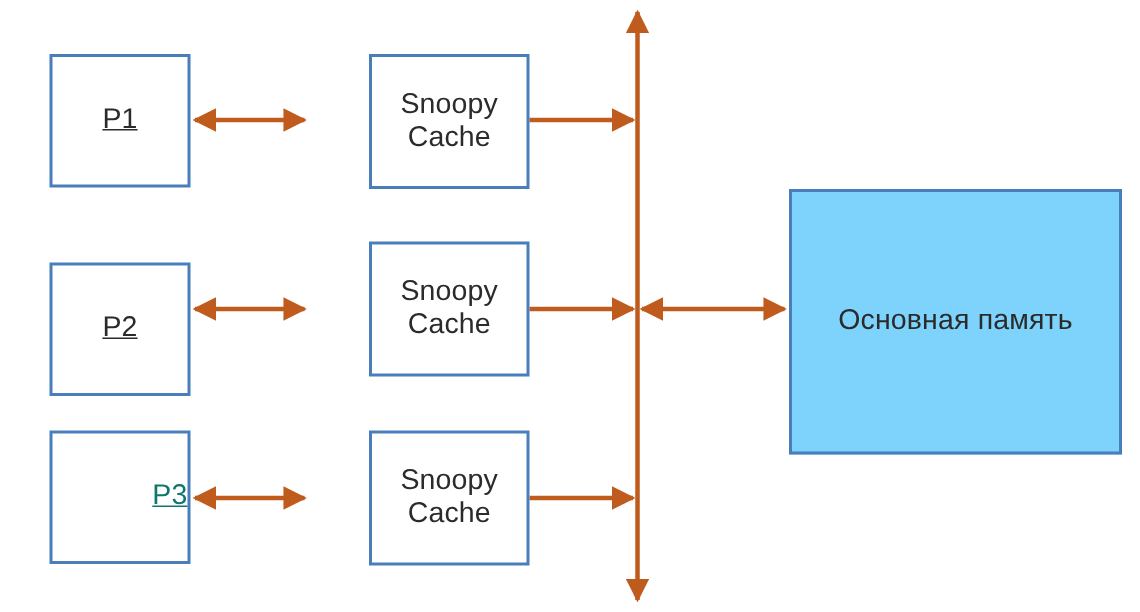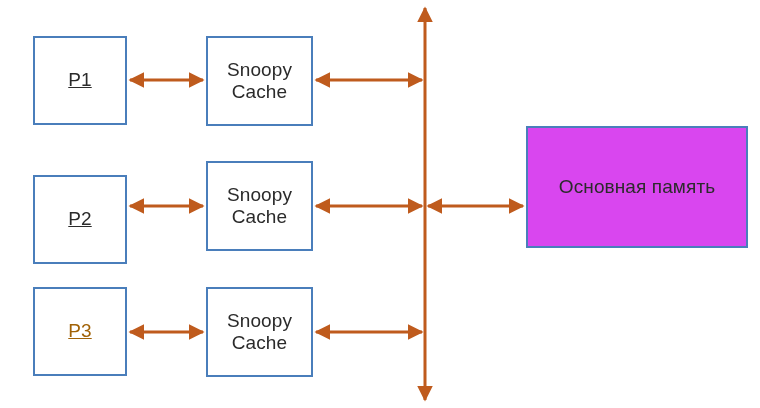--- a/index.html
+++ b/index.html
@@ -35,21 +35,21 @@
     text-align: center;
     color: #2b2b2b;
     line-height: 1.18;
     letter-spacing: 0.1px;
   }
   .node-label {
     display: block;
     white-space: pre-line;
   }
   .proc-box { font-size: 19px; text-decoration: underline; }
-  .cache-box { font-size: 19px; }
+  .cache-box { font-size: 19px; margin-left: 40px; }
   .memory-box { font-size: 19px; }
 </style>
 </head>
 <body>
 
 <div id="diagram-canvas">
 
   <svg class="layer" viewBox="0 0 760 408" xmlns="http://www.w3.org/2000/svg">
     <defs>
       <marker id="arrow-end" viewBox="0 0 10 10" refX="9" refY="5" markerWidth="5.2" markerHeight="5.2" orient="auto-start-reverse">
@@ -70,33 +70,33 @@
       </g>
   </svg>
 
   <div id="node-layer">
       <div class="node-box proc-box" style="left: 33px; top: 36px; width: 94px; height: 89px; border-color: rgb(74, 126, 187); background: rgb(255, 255, 255); color: rgb(43, 43, 43);">
         <span class="node-label">P1</span>
       </div>
       <div class="node-box proc-box" style="left: 33px; top: 175px; width: 94px; height: 89px; border-color: rgb(74, 126, 187); background: rgb(255, 255, 255); color: rgb(43, 43, 43);">
         <span class="node-label">P2</span>
       </div>
-      <div class="node-box proc-box" style="left: 33px; top: 287px; width: 94px; height: 89px; border-color: rgb(74, 126, 187); background: rgb(255, 255, 255); color: #a16207;">
+      <div class="node-box proc-box" style="left: 33px; top: 287px; width: 94px; height: 89px; border-color: rgb(74, 126, 187); background: rgb(255, 255, 255); color: #0f766e; justify-content: flex-end;">
         <span class="node-label">P3</span>
       </div>
       <div class="node-box cache-box" style="left: 206px; top: 36px; width: 107px; height: 90px; border-color: rgb(74, 126, 187); background: rgb(255, 255, 255); color: rgb(43, 43, 43);">
         <span class="node-label">Snoopy
 Cache</span>
       </div>
       <div class="node-box cache-box" style="left: 206px; top: 161px; width: 107px; height: 90px; border-color: rgb(74, 126, 187); background: rgb(255, 255, 255); color: rgb(43, 43, 43);">
         <span class="node-label">Snoopy
 Cache</span>
       </div>
       <div class="node-box cache-box" style="left: 206px; top: 287px; width: 107px; height: 90px; border-color: rgb(74, 126, 187); background: rgb(255, 255, 255); color: rgb(43, 43, 43);">
         <span class="node-label">Snoopy
 Cache</span>
       </div>
-      <div class="node-box memory-box" style="left: 526px; top: 126px; width: 222px; height: 122px; border-color: rgb(74, 126, 187); background: #d946ef; color: rgb(43, 43, 43);">
+      <div class="node-box memory-box" style="left: 526px; top: 126px; width: 222px; height: 177px; border-color: rgb(74, 126, 187); background: #7dd3fc; color: rgb(43, 43, 43);">
         <span class="node-label">Основная память</span>
       </div>
     </div>
 
 </div>
 
 </body></html>

